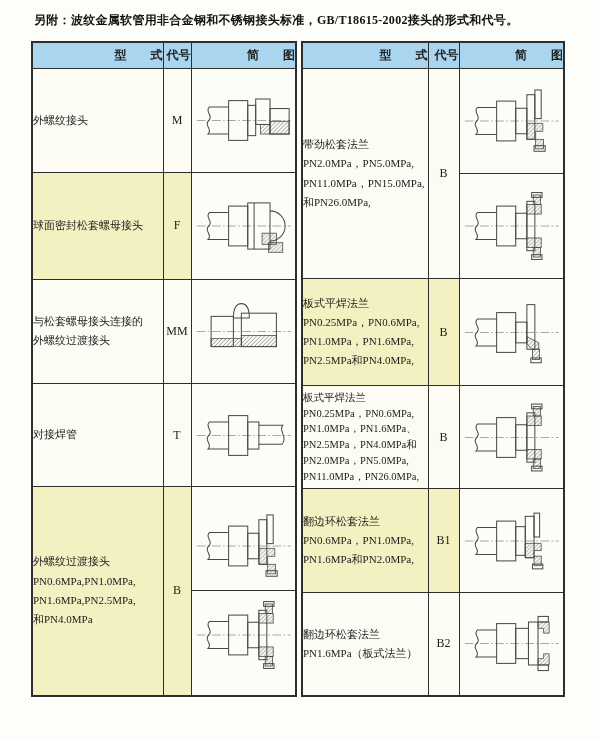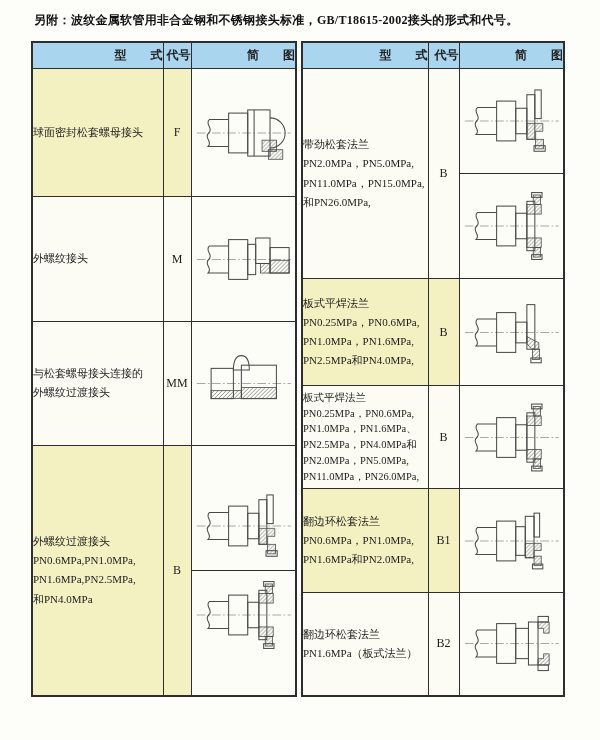--- a/index.html
+++ b/index.html
@@ -79,20 +79,43 @@
         <col>
       </colgroup>
     <thead>
       <tr style="height:25px">
         <th class="hcell">型　　式</th>
         <th class="hcell">代号</th>
         <th class="hcell">简　　图</th>
       </tr>
     </thead>
     <tbody>
+      <tr style="height:89px" data-hl="false">
+        <td class="type">外螺纹接头</td>
+        <td class="code">M</td>
+        <td class="diag">
+            <div class="d" style="height:87px">
+              <svg viewBox="0 0 130 86" preserveAspectRatio="xMidYMid meet">
+                <defs>
+                  <pattern id="hp" patternUnits="userSpaceOnUse" width="5" height="5">
+                    <path d="M0,5 L5,0" stroke="#555" stroke-width="0.8"></path>
+                  </pattern>
+                </defs>
+                <line class="cl" x1="6" y1="43" x2="124" y2="43"></line>
+                <path class="ln" d="M46,26 H22 c-7,6 6,11 -1,17 c-7,6 6,11 -1,17 H46"></path>
+                <rect class="ln" x="46" y="18" width="24" height="50"></rect>
+                <rect class="ln" x="70" y="24" width="10" height="38"></rect>
+                <rect class="ln" x="80" y="16" width="18" height="32"></rect>
+                <rect class="ln" x="98" y="28" width="24" height="32"></rect>
+                <rect class="hx" x="98" y="44" width="24" height="16"></rect>
+                <rect class="hx" x="86" y="48" width="12" height="12"></rect>
+              </svg>
+            </div>
+          </td>
+      </tr>
       <tr style="height:92px" data-hl="true">
         <td class="type">球面密封松套螺母接头</td>
         <td class="code">F</td>
         <td class="diag">
             <div class="d" style="height:90px">
               <svg viewBox="0 0 130 86" preserveAspectRatio="xMidYMid meet">
                 <defs>
                   <pattern id="hp" patternUnits="userSpaceOnUse" width="5" height="5">
                     <path d="M0,5 L5,0" stroke="#555" stroke-width="0.8"></path>
                   </pattern>
@@ -103,60 +126,57 @@
                 <rect class="ln" x="70" y="14" width="28" height="58"></rect>
                 <line class="ln" x1="78" y1="14" x2="78" y2="72"></line>
                 <path class="ln" d="M98,24 a19,19 0 0 1 0,38"></path>
                 <rect class="hx" x="88" y="52" width="18" height="14"></rect>
                 <rect class="hx" x="96" y="64" width="18" height="12"></rect>
               </svg>
             </div>
           </td>
       </tr>
       <tr style="height:89px" data-hl="false">
-        <td class="type">外螺纹接头</td>
-        <td class="code">M</td>
-        <td class="diag">
-            <div class="d" style="height:87px">
-              <svg viewBox="0 0 130 86" preserveAspectRatio="xMidYMid meet">
-                <defs>
-                  <pattern id="hp" patternUnits="userSpaceOnUse" width="5" height="5">
-                    <path d="M0,5 L5,0" stroke="#555" stroke-width="0.8"></path>
-                  </pattern>
-                </defs>
-                <line class="cl" x1="6" y1="43" x2="124" y2="43"></line>
-                <path class="ln" d="M46,26 H22 c-7,6 6,11 -1,17 c-7,6 6,11 -1,17 H46"></path>
-                <rect class="ln" x="46" y="18" width="24" height="50"></rect>
-                <rect class="ln" x="70" y="24" width="10" height="38"></rect>
-                <rect class="ln" x="80" y="16" width="18" height="32"></rect>
-                <rect class="ln" x="98" y="28" width="24" height="32"></rect>
-                <rect class="hx" x="98" y="44" width="24" height="16"></rect>
-                <rect class="hx" x="86" y="48" width="12" height="12"></rect>
-              </svg>
-            </div>
-          </td>
-      </tr>
-      <tr style="height:89px" data-hl="false">
         <td class="type">与松套螺母接头连接的
 外螺纹过渡接头</td>
         <td class="code">MM</td>
         <td class="diag">
             <div class="d" style="height:87px">
               <svg viewBox="0 0 130 86" preserveAspectRatio="xMidYMid meet">
                 <defs>
                   <pattern id="hp" patternUnits="userSpaceOnUse" width="5" height="5">
                     <path d="M0,5 L5,0" stroke="#555" stroke-width="0.8"></path>
                   </pattern>
                 </defs>
                 <line class="cl" x1="6" y1="43" x2="124" y2="43"></line>
                 <rect class="ln" x="24" y="24" width="28" height="38"></rect>
                 <path class="ln" d="M52,26 q0,-18 10,-18 q10,0 10,18 z"></path>
                 <rect class="ln" x="62" y="20" width="44" height="42"></rect>
                 <rect class="hx" x="24" y="52" width="38" height="10"></rect>
                 <rect class="hx" x="62" y="48" width="44" height="14"></rect>
+              </svg>
+            </div>
+          </td>
+      </tr>
+      <tr style="height:89px" data-hl="false">
+        <td class="type">对接焊管</td>
+        <td class="code">T</td>
+        <td class="diag">
+            <div class="d" style="height:87px">
+              <svg viewBox="0 0 130 86" preserveAspectRatio="xMidYMid meet">
+                <defs>
+                  <pattern id="hp" patternUnits="userSpaceOnUse" width="5" height="5">
+                    <path d="M0,5 L5,0" stroke="#555" stroke-width="0.8"></path>
+                  </pattern>
+                </defs>
+                <line class="cl" x1="6" y1="43" x2="124" y2="43"></line>
+                <path class="ln" d="M46,26 H22 c-7,6 6,11 -1,17 c-7,6 6,11 -1,17 H46"></path>
+                <rect class="ln" x="46" y="18" width="24" height="50"></rect>
+                <rect class="ln" x="70" y="26" width="14" height="34"></rect>
+                <path class="ln" d="M84,30 H114 c-6,8 7,15 -1,24 H84"></path>
               </svg>
             </div>
           </td>
       </tr>
       <tr style="height:179px" data-hl="true">
         <td class="type">外螺纹过渡接头
 PN0.6MPa,PN1.0MPa,
 PN1.6MPa,PN2.5MPa,
 和PN4.0MPa</td>
         <td class="code">B</td>

